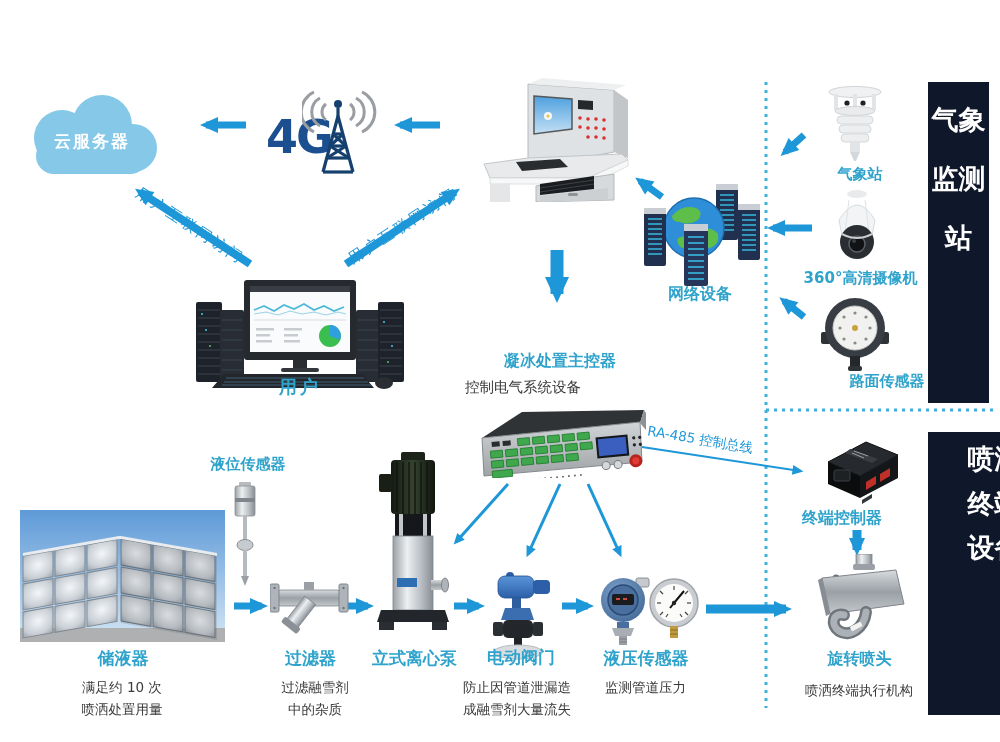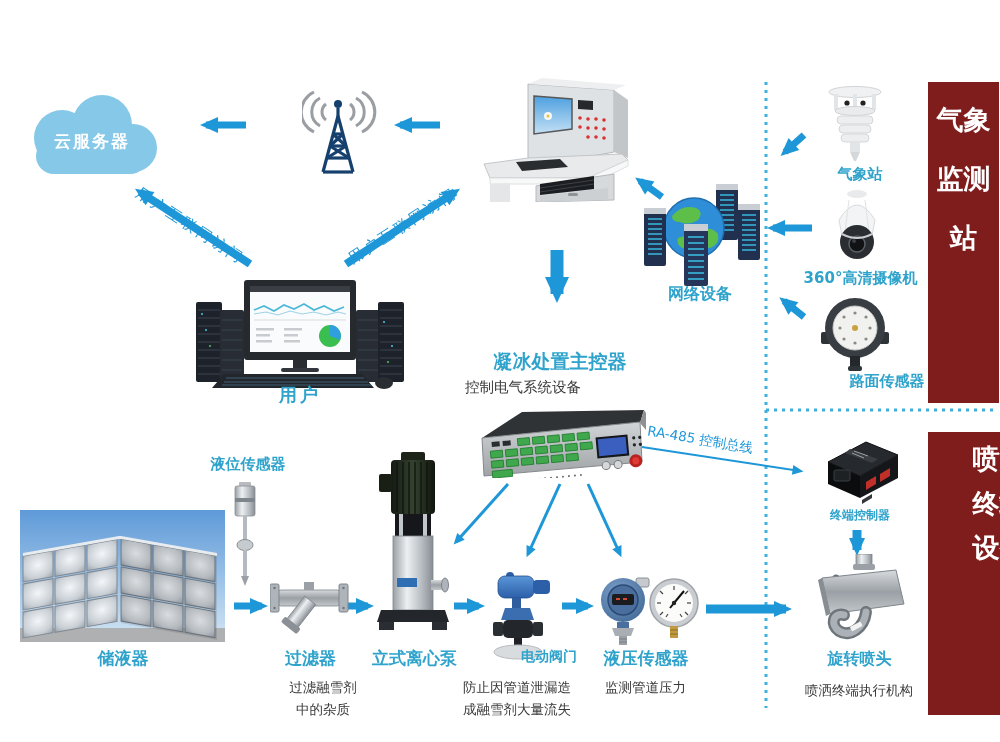--- a/index.html
+++ b/index.html
@@ -2,21 +2,21 @@
 <html><head>
 <meta charset="utf-8">
 <style>
   html,body{margin:0;padding:0;background:#ffffff;font-family:"DejaVu Sans",sans-serif;}
   #canvas{position:relative;width:1000px;height:742px;background:#ffffff;overflow:hidden;}
   .abs{position:absolute;}
   #title{position:absolute;left:64px;top:14px;font-size:33px;font-weight:800;color:#0D86CC;letter-spacing:2px;}
   .lbl{position:absolute;color:#2FA3CB;font-weight:600;text-align:center;line-height:1.2;}
   .desc{position:absolute;color:#3A3A3A;text-align:center;font-size:13.5px;line-height:1.65;}
   .desc span{display:block;}
-  .bar{position:absolute;left:928px;width:71px;background:#7f1d1d;color:#ffffff;font-weight:700;
+  .bar{position:absolute;left:928px;width:61px;background:#0f172a;color:#ffffff;font-weight:700;
        font-size:27px;text-align:center;word-break:break-all;overflow:hidden;}
   .edge-lbl{position:absolute;color:#1E97D8;white-space:nowrap;}
   svg{display:block;}
 </style>
 </head>
 <body>
 
 <div id="canvas">
 
   <svg width="0" height="0" style="position:absolute" aria-hidden="true">
@@ -114,20 +114,21 @@
         <circle cx="44" cy="46" r="28"></circle>
         <circle cx="84" cy="33" r="30"></circle>
         <circle cx="115" cy="56" r="24"></circle>
         <rect x="18" y="46" width="112" height="36" rx="18"></rect>
       </g>
     </svg>
     <div class="abs" style="left:0;top:38px;width:148px;text-align:center;color:#fff;font-size:17px;font-weight:700;letter-spacing:2px;">云服务器</div>
   </div>
 
   <div class="abs" style="left:262px;top:88px;width:116px;height:90px;">
+    <span class="abs" style="left:4px;top:22px;font-size:46px;font-weight:800;color:#1B4F90;letter-spacing:-2px;">4G</span>
     <svg class="abs" style="left:40px;top:0" width="76" height="90" viewBox="0 0 76 90">
       <g stroke="#9A9EA2" stroke-width="3" fill="none">
         <path d="M24,16 A10,10 0 0 0 24,32"></path>
         <path d="M18,10 A16,16 0 0 0 18,38"></path>
         <path d="M12,4  A22,22 0 0 0 12,44"></path>
         <path d="M48,16 A10,10 0 0 1 48,32"></path>
         <path d="M54,10 A16,16 0 0 1 54,38"></path>
         <path d="M60,4  A22,22 0 0 1 60,44"></path>
       </g>
       <circle cx="36" cy="16" r="4" fill="#16406E"></circle>
@@ -307,21 +308,21 @@
       <rect x="85" y="88" width="38" height="4" rx="2" fill="#33373C"></rect>
       <polygon points="28,94 166,94 178,108 16,108" fill="#23262A"></polygon>
       <g stroke="#3E5E74" stroke-width="1">
         <line x1="30" y1="98" x2="168" y2="98"></line>
           <line x1="28" y1="102" x2="172" y2="102"></line>
           <line x1="26" y1="105" x2="175" y2="105"></line>
       </g>
       <ellipse cx="188" cy="103" rx="9" ry="6" fill="#2A2D31"></ellipse>
     </g>
   </svg>
-  <div class="lbl" style="left:250px;top:384px;width:100px;font-size:18px;letter-spacing:3px;">用户</div>
+  <div class="lbl" style="left:250px;top:376px;width:100px;font-size:18px;letter-spacing:3px;">用户</div>
 
   <div class="edge-lbl" style="left:190px;top:226px;font-size:15px;letter-spacing:3px;transform:translate(-50%,-50%) rotate(33deg);">用户互联网访问</div>
   <div class="edge-lbl" style="left:403px;top:226px;font-size:15px;letter-spacing:3px;transform:translate(-50%,-50%) rotate(-33deg);">用户互联网访问</div>
 
   <svg class="abs" style="left:826px;top:86px" width="58" height="76" viewBox="0 0 58 76">
     <ellipse cx="29" cy="6" rx="26" ry="5.5" fill="#EFF1F2" stroke="#D0D4D6"></ellipse>
     <rect x="8" y="8" width="4" height="16" fill="#E2E5E7"></rect>
     <rect x="27" y="8" width="4" height="16" fill="#E2E5E7"></rect>
     <rect x="46" y="8" width="4" height="16" fill="#E2E5E7"></rect>
     <circle cx="21" cy="17" r="2.6" fill="#222"></circle>
@@ -363,21 +364,21 @@
         <circle cx="23" cy="21" r="1.6"></circle>
     </g>
     <circle cx="34" cy="32" r="3" fill="#C8A23C"></circle>
     <rect x="29" y="60" width="10" height="12" fill="#24282C"></rect>
     <rect x="27" y="70" width="14" height="5" rx="2" fill="#2E3338"></rect>
   </svg>
   <div class="lbl" style="left:832px;top:372px;width:110px;font-size:15px;">路面传感器</div>
 
   <div class="bar" style="top:82px;height:313px;line-height:59px;padding-top:8px;">气象监测站</div>
 
-  <div class="lbl" style="left:465px;top:351px;width:190px;font-size:19px;font-family:Liberation Serif, serif;">凝冰处置主控器</div>
+  <div class="lbl" style="left:465px;top:351px;width:190px;font-size:16px;font-family:Liberation Serif, serif;">凝冰处置主控器</div>
   <div class="abs" style="left:465px;top:378px;width:190px;text-align:left;font-size:14.5px;color:#3A3A3A;">控制电气系统设备</div>
 
   <svg class="abs" style="left:466px;top:402px" width="180" height="76" viewBox="0 0 180 76">
     <polygon points="16,36 56,10 178,8 174,21" fill="#303336"></polygon>
     <polygon points="174,21 178,8 182,14 180,28" fill="#8E9295"></polygon>
     <polygon points="16,36 174,20 176,60 18,74" fill="url(#silverF)" stroke="#85898C" stroke-width="1"></polygon>
     <g transform="rotate(-5.3 16 46)">
       <g fill="#3FA84C" stroke="#1E7A2C" stroke-width="0.8">
         <rect x="52" y="40" width="12" height="7"></rect>
           <rect x="67" y="40" width="12" height="7"></rect>
@@ -444,21 +445,21 @@
         <line x1="36" y1="17" x2="50" y2="22"></line>
         <line x1="34" y1="19" x2="46" y2="24"></line>
       </g>
     <polygon points="10,28 42,42 42,64 10,50" fill="#0B0C0E"></polygon>
     <polygon points="42,42 80,21 80,44 42,64" fill="#141619"></polygon>
     <rect x="16" y="36" width="16" height="11" rx="2" fill="#1E2124" stroke="#3A3E43"></rect>
     <polygon points="48,48 58,42 58,50 48,56" fill="#C03028"></polygon>
     <polygon points="62,40 72,34 72,42 62,48" fill="#C03028"></polygon>
     <polygon points="44,66 54,60 54,64 44,70" fill="#33373B"></polygon>
   </svg>
-  <div class="lbl" style="left:810px;top:508px;width:100px;font-size:12px;">终端控制器</div>
+  <div class="lbl" style="left:792px;top:508px;width:100px;font-size:16px;">终端控制器</div>
 
   <svg class="abs" style="left:806px;top:554px" width="106" height="96" viewBox="0 0 106 96">
     <rect x="50" y="0" width="16" height="12" fill="url(#steelV)" stroke="#7E858C" stroke-width="0.8"></rect>
     <rect x="47" y="10" width="22" height="6" rx="2" fill="#9AA0A5"></rect>
     <circle cx="30" cy="24" r="3.5" fill="#6A7076"></circle>
     <polygon points="16,24 90,16 98,50 24,60" fill="url(#steelH)" stroke="#7E858C" stroke-width="1"></polygon>
     <polygon points="16,24 24,60 20,62 12,26" fill="#878D92"></polygon>
     <path d="M60,58 C58,74 44,84 33,77 C24,71 27,58 38,61" fill="none" stroke="#6E757B" stroke-width="12" stroke-linecap="round"></path>
     <path d="M60,58 C58,74 44,84 33,77 C24,71 27,58 38,61" fill="none" stroke="#ABB1B6" stroke-width="7" stroke-linecap="round"></path>
     <rect x="44" y="70" width="12" height="5" rx="1" transform="rotate(-28 50 72)" fill="#F2F2F0"></rect>
@@ -494,20 +495,24 @@
           <rect x="64" y="28" width="30" height="26"></rect>
         <rect x="0" y="56" width="30" height="26"></rect>
           <rect x="32" y="56" width="30" height="26"></rect>
           <rect x="64" y="56" width="30" height="26"></rect>
       </g>
       <rect x="0" y="0" width="96" height="84" fill="#000000" opacity="0.10"></rect>
     </g>
     <polygon points="3,46 99,29 101,29 197,46 197,43 101,26 99,26 3,43" fill="#E8ECEF"></polygon>
   </svg>
   <div class="lbl" style="left:68px;top:648px;width:110px;font-size:17px;">储液器</div>
+  <div class="desc" style="left:52px;top:676px;width:140px;">
+    <span>满足约 10 次</span>
+    <span>喷洒处置用量</span>
+  </div>
 
   <div class="lbl" style="left:198px;top:455px;width:100px;font-size:15px;">液位传感器</div>
   <svg class="abs" style="left:226px;top:482px" width="38" height="106" viewBox="0 0 38 106">
     <rect x="13" y="0" width="12" height="5" rx="1" fill="#B8BCC0"></rect>
     <rect x="9" y="4" width="20" height="30" rx="2" fill="url(#steelV)" stroke="#8A9095" stroke-width="0.8"></rect>
     <rect x="9" y="16" width="20" height="4" fill="#7E858B"></rect>
     <rect x="17" y="34" width="4" height="26" fill="#B4BAC0"></rect>
     <ellipse cx="19" cy="63" rx="8" ry="5.5" fill="#C6CBD0" stroke="#8A9095"></ellipse>
     <rect x="17" y="68" width="4" height="26" fill="#B4BAC0"></rect>
     <polygon points="15,94 23,94 19,104" fill="#9AA0A5"></polygon>
@@ -523,21 +528,21 @@
         <circle cx="73.5" cy="12" r="1.2"></circle>
         <circle cx="73.5" cy="32" r="1.2"></circle>
       </g>
     <rect x="34" y="6" width="10" height="8" fill="#9AA0A5"></rect>
     <g transform="rotate(38 39 26)">
       <rect x="32" y="24" width="14" height="30" fill="url(#steelV)" stroke="#7E858C" stroke-width="0.8"></rect>
       <rect x="29" y="52" width="20" height="7" rx="2" fill="#8A9095"></rect>
     </g>
   </svg>
   <div class="lbl" style="left:268px;top:648px;width:85px;font-size:17px;">过滤器</div>
-  <div class="desc" style="left:263px;top:676px;width:120px;">
+  <div class="desc" style="left:255px;top:676px;width:120px;">
     <span>过滤融雪剂</span>
     <span>中的杂质</span>
   </div>
 
   <svg class="abs" style="left:377px;top:452px" width="72" height="190" viewBox="0 0 72 190">
     <rect x="24" y="0" width="24" height="10" rx="2" fill="#1C2318"></rect>
     <rect x="14" y="8" width="44" height="54" rx="4" fill="url(#motorG)"></rect>
     <g stroke="#0D120C" stroke-width="1.2">
       <line x1="20" y1="10" x2="20" y2="60"></line>
         <line x1="26" y1="10" x2="26" y2="62"></line>
@@ -565,21 +570,21 @@
     <rect x="6" y="6" width="36" height="22" rx="7" fill="url(#actG)" stroke="#234E8C" stroke-width="0.8"></rect>
     <rect x="41" y="10" width="17" height="14" rx="4" fill="#2C5FA8"></rect>
     <rect x="20" y="28" width="9" height="10" fill="#2E5E9E"></rect>
     <polygon points="13,38 38,38 42,50 9,50" fill="#3B6EB0"></polygon>
     <rect x="11" y="50" width="30" height="18" rx="5" fill="#23272C"></rect>
     <rect x="1" y="52" width="10" height="14" rx="2" fill="#2A2F34"></rect>
     <rect x="41" y="52" width="10" height="14" rx="2" fill="#2A2F34"></rect>
     <rect x="22" y="68" width="8" height="12" fill="#1E2226"></rect>
     <ellipse cx="26" cy="82" rx="24" ry="7" fill="#D8DCDF" stroke="#B8BCBF"></ellipse>
   </svg>
-  <div class="lbl" style="left:504px;top:648px;width:90px;font-size:14px;">电动阀门</div>
+  <div class="lbl" style="left:476px;top:648px;width:90px;font-size:17px;font-family:Liberation Serif, serif;">电动阀门</div>
   <div class="desc" style="left:452px;top:676px;width:130px;">
     <span>防止因管道泄漏造</span>
     <span>成融雪剂大量流失</span>
   </div>
 
   <svg class="abs" style="left:596px;top:572px" width="106" height="74" viewBox="0 0 106 74">
     <rect x="40" y="6" width="13" height="9" rx="2" fill="#C6CACE" stroke="#8A9095"></rect>
     <circle cx="27" cy="28" r="22" fill="url(#blueRad)"></circle>
     <circle cx="27" cy="28" r="15" fill="#4A6E9E" stroke="#2A4A74" stroke-width="1.5"></circle>
     <rect x="16" y="22" width="22" height="11" rx="2" fill="#1A1C20"></rect>

